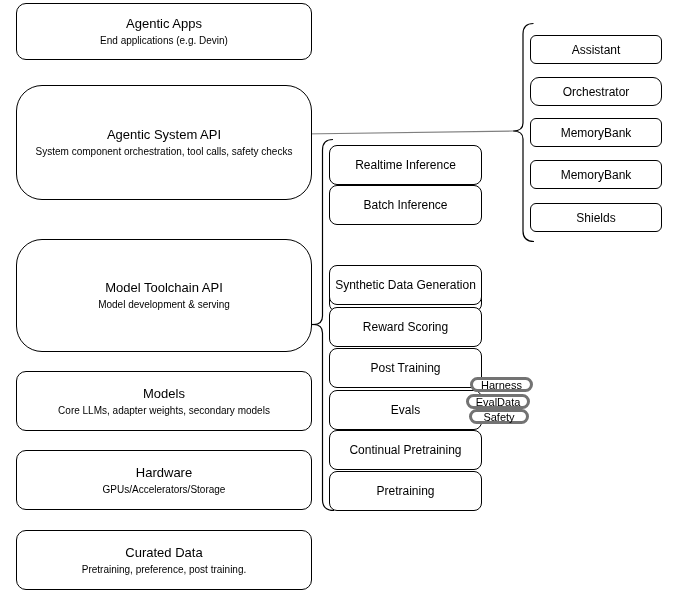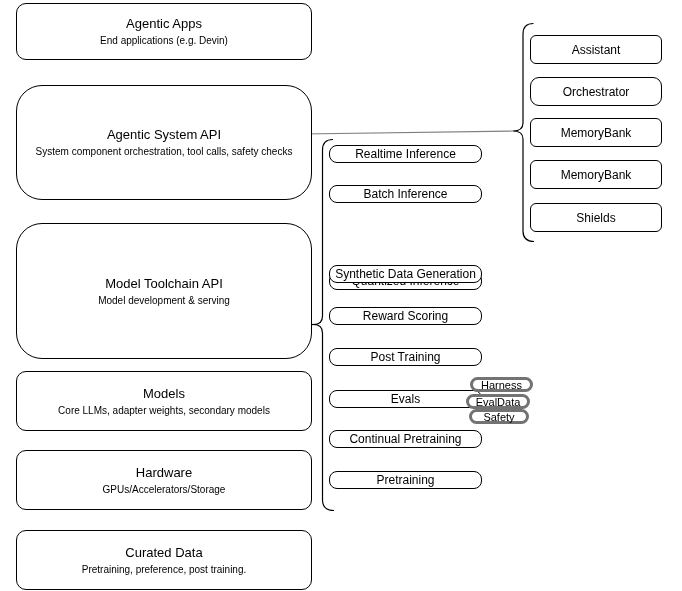--- a/index.html
+++ b/index.html
@@ -40,21 +40,21 @@
     border: 1px solid #000000;
     background: #ffffff;
     box-sizing: border-box;
     display: flex;
     align-items: center;
     justify-content: center;
     text-align: center;
     font-size: 12px;
     z-index: 2;
   }
-  .mid-node   { left: 329px; width: 153px; height: 18px; border-radius: 8px; }
+  .mid-node   { left: 329px; width: 153px; height: 40px; border-radius: 8px; }
   .right-node { left: 530px; width: 132px; height: 29px; border-radius: 6px; }
   .tag {
     position: absolute;
     border: 3px solid #737373;
     background: #ffffff;
     box-sizing: border-box;
     border-radius: 999px;
     display: flex;
     align-items: center;
     justify-content: center;
@@ -82,21 +82,21 @@
   <div class="layer-box" style="top:3px; height:57px; border-radius:10px;">
     <div class="layer-title">Agentic Apps</div>
     <div class="layer-sub">End applications (e.g. Devin)</div>
   </div>
 
   <div class="layer-box" style="top:85px; height:115px; border-radius:26px;">
     <div class="layer-title">Agentic System API</div>
     <div class="layer-sub">System component orchestration, tool calls, safety checks</div>
   </div>
 
-  <div class="layer-box" style="top:223px; height:136px; border-radius:26px;">
+  <div class="layer-box" style="top:239px; height:113px; border-radius:26px;">
     <div class="layer-title">Model Toolchain API</div>
     <div class="layer-sub">Model development &amp; serving</div>
   </div>
 
   <div class="layer-box" style="top:371px; height:60px; border-radius:10px;">
     <div class="layer-title">Models</div>
     <div class="layer-sub">Core LLMs, adapter weights, secondary models</div>
   </div>
 
   <div class="layer-box" style="top:450px; height:60px; border-radius:10px;">

